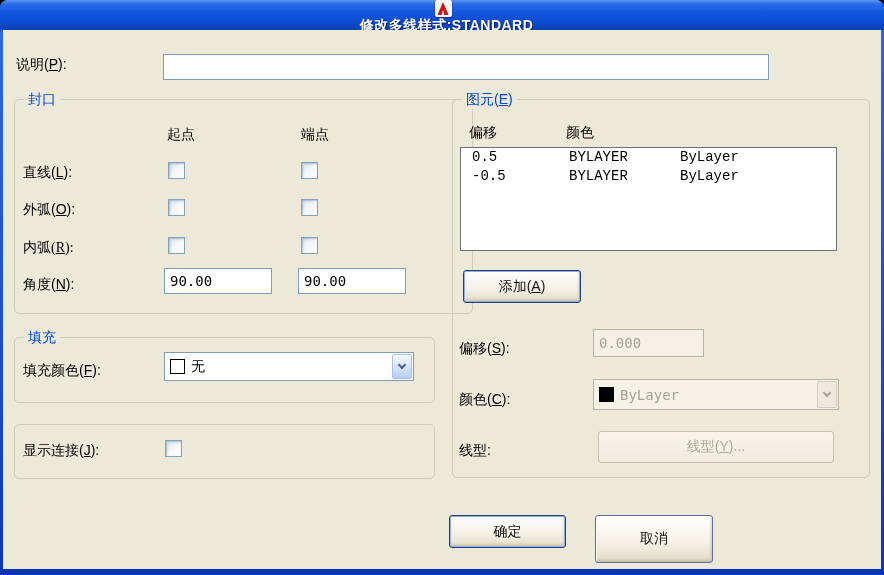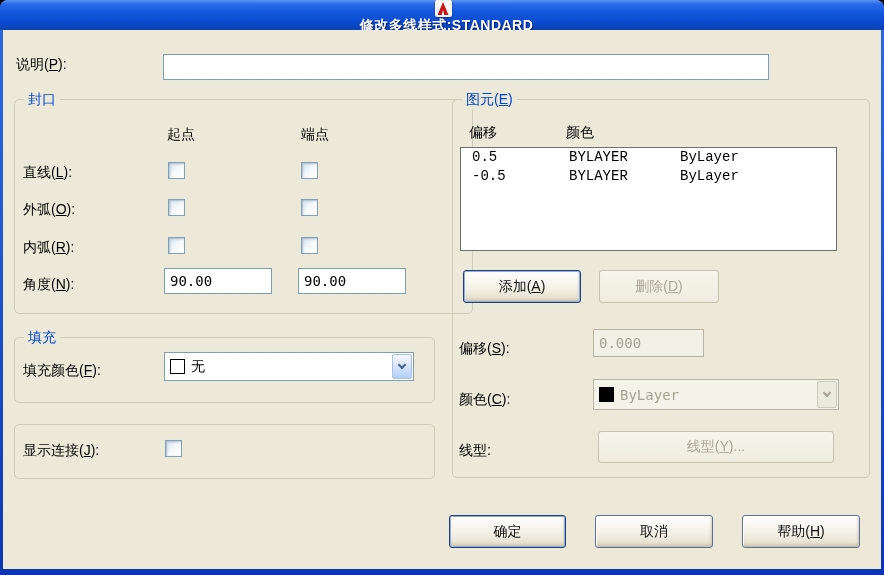--- a/index.html
+++ b/index.html
@@ -99,21 +99,21 @@
         </span>
         <span class="cb" style="left:153px;top:62px;"></span>
         <span class="cb" style="left:286px;top:62px;"></span>
 
         <span class="lbl" style="left:8px;top:101px;">
           <span>外弧(</span><span class="u">O</span><span>):</span>
         </span>
         <span class="cb" style="left:153px;top:99px;"></span>
         <span class="cb" style="left:286px;top:99px;"></span>
 
-        <span class="lbl" style="left:8px;top:139px;">
+        <span class="lbl" style="left:8px;top:139px;font-family:Liberation Serif, serif;">
           <span>内弧(</span><span class="u">R</span><span>):</span>
         </span>
         <span class="cb" style="left:153px;top:137px;"></span>
         <span class="cb" style="left:286px;top:137px;"></span>
 
         <span class="lbl" style="left:8px;top:176px;">
           <span>角度(</span><span class="u">N</span><span>):</span>
         </span>
         <input class="txt" style="left: 149px; top: 168px; width: 108px; height: 26px;" value="90.00">
         <input class="txt" style="left: 283px; top: 168px; width: 108px; height: 26px;" value="90.00">
@@ -160,23 +160,20 @@
               <span>-0.5</span>
               <span>BYLAYER</span>
               <span>ByLayer</span>
             </div>
           </div>
         </div>
 
         <button class="xpbtn default" style="left:10px;top:170px;width:118px;height:33px;">
           <span><span>添加(</span><span class="u">A</span><span>)</span></span>
         </button>
-        <button class="xpbtn disabled" style="left:146px;top:170px;width:120px;height:33px;">
-          <span><span>删除(</span><span class="u">D</span><span>)</span></span>
-        </button>
 
         <span class="lbl" style="left:6px;top:240px;">
           <span>偏移(</span><span class="u">S</span><span>):</span>
         </span>
         <input class="txt disabled" disabled="" style="left: 140px; top: 229px; width: 111px; height: 28px;" value="0.000">
 
         <span class="lbl" style="left:6px;top:291px;">
           <span>颜色(</span><span class="u">C</span><span>):</span>
         </span>
         <div class="combo disabled" style="left:140px;top:279px;width:246px;height:31px;">
@@ -187,20 +184,17 @@
           </span>
         </div>
 
         <span class="lbl" style="left:6px;top:342px;">线型:</span>
         <button class="xpbtn disabled" style="left:145px;top:331px;width:236px;height:32px;">
           <span><span>线型(</span><span class="u">Y</span><span>)...</span></span>
         </button>
       </div>
 
       <button class="xpbtn default" style="left:446px;top:485px;width:117px;height:33px;">确定</button>
-      <button class="xpbtn" style="left:592px;top:485px;width:118px;height:33px;">取消</button>
-      <button class="xpbtn" style="left:739px;top:485px;width:118px;height:33px;">
-        <span><span>帮助(</span><span class="u">H</span><span>)</span></span>
-      </button>
+      <button class="xpbtn" style="left:592px;top:485px;width:118px;height:48px;">取消</button>
 
     </div>
   </div>
 </div>
 
 </body></html>

